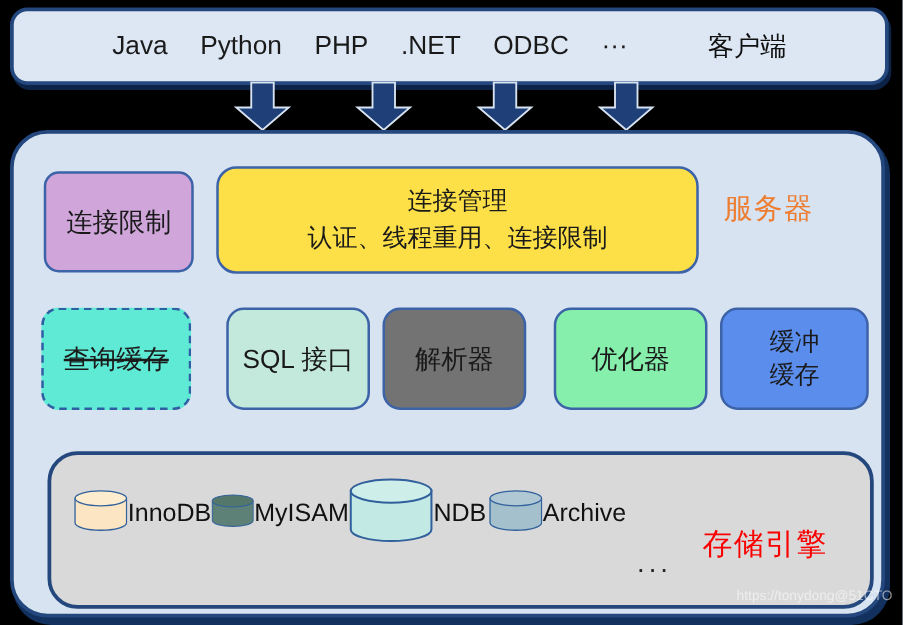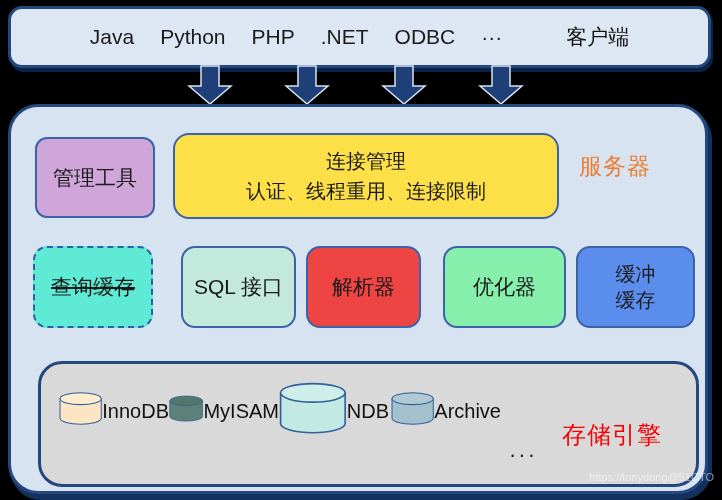--- a/index.html
+++ b/index.html
@@ -38,21 +38,21 @@
   }
   .admin-box{left:24px;top:30px;width:120px;height:81px;background:#cfa5da;border-radius:12px;}
   .conn-box{left:162px;top:26px;width:386px;height:86px;background:#fde047;border-radius:16px;
     flex-direction:column;line-height:1.5;font-size:20px;}
   .server-label{left:568px;top:44px;font-size:23px;color:#ed7d31;letter-spacing:1px;}
 
   .row2{top:139px;height:82px;}
   .qcache-box{left:22px;width:120px;background:#5eead4;border:2.5px dashed #2e5fa3;}
   .qcache-box span{text-decoration:line-through;}
   .sql-box{left:170px;width:115px;background:#c3e9dd;}
-  .parser-box{left:295px;width:115px;background:#ef4444;}
+  .parser-box{left:295px;width:115px;background:#737373;}
   .optimizer-box{left:432px;width:123px;background:#86efac;align-items:center;}
   .buffer-box{left:565px;width:119px;background:#5b8ded;flex-direction:column;line-height:1.3;font-size:20px;}
 
   
   .storage-box{
     left:27px;top:254px;width:655px;height:120px;
     background:#d9d9d9;border:3px solid #24477d;border-radius:24px;
   }
   .engine{width:110px;top:12px;display:flex;flex-direction:row;align-items:center;}
   .engine svg{display:block;}
@@ -88,21 +88,21 @@
 <svg class="abs arrow" style="left:381px" viewBox="0 0 46 40">
   <polygon points="14,1 32,1 32,21 44,21 23,39 2,21 14,21" fill="#1e3f78" stroke="#d8e3f1" stroke-width="1.5"></polygon>
 </svg>
 <svg class="abs arrow" style="left:478px" viewBox="0 0 46 40">
   <polygon points="14,1 32,1 32,21 44,21 23,39 2,21 14,21" fill="#1e3f78" stroke="#d8e3f1" stroke-width="1.5"></polygon>
 </svg>
 
 <div class="abs server-box">
 
   <div class="abs node admin-box">
-    <span>管理工具</span>
+    <span>连接限制</span>
   </div>
   <div class="abs node conn-box">
     <span>连接管理</span>
     <span>认证、线程重用、连接限制</span>
   </div>
   <div class="abs server-label">服务器</div>
 
   <div class="abs node row2 qcache-box">
     <span>查询缓存</span>
   </div>

